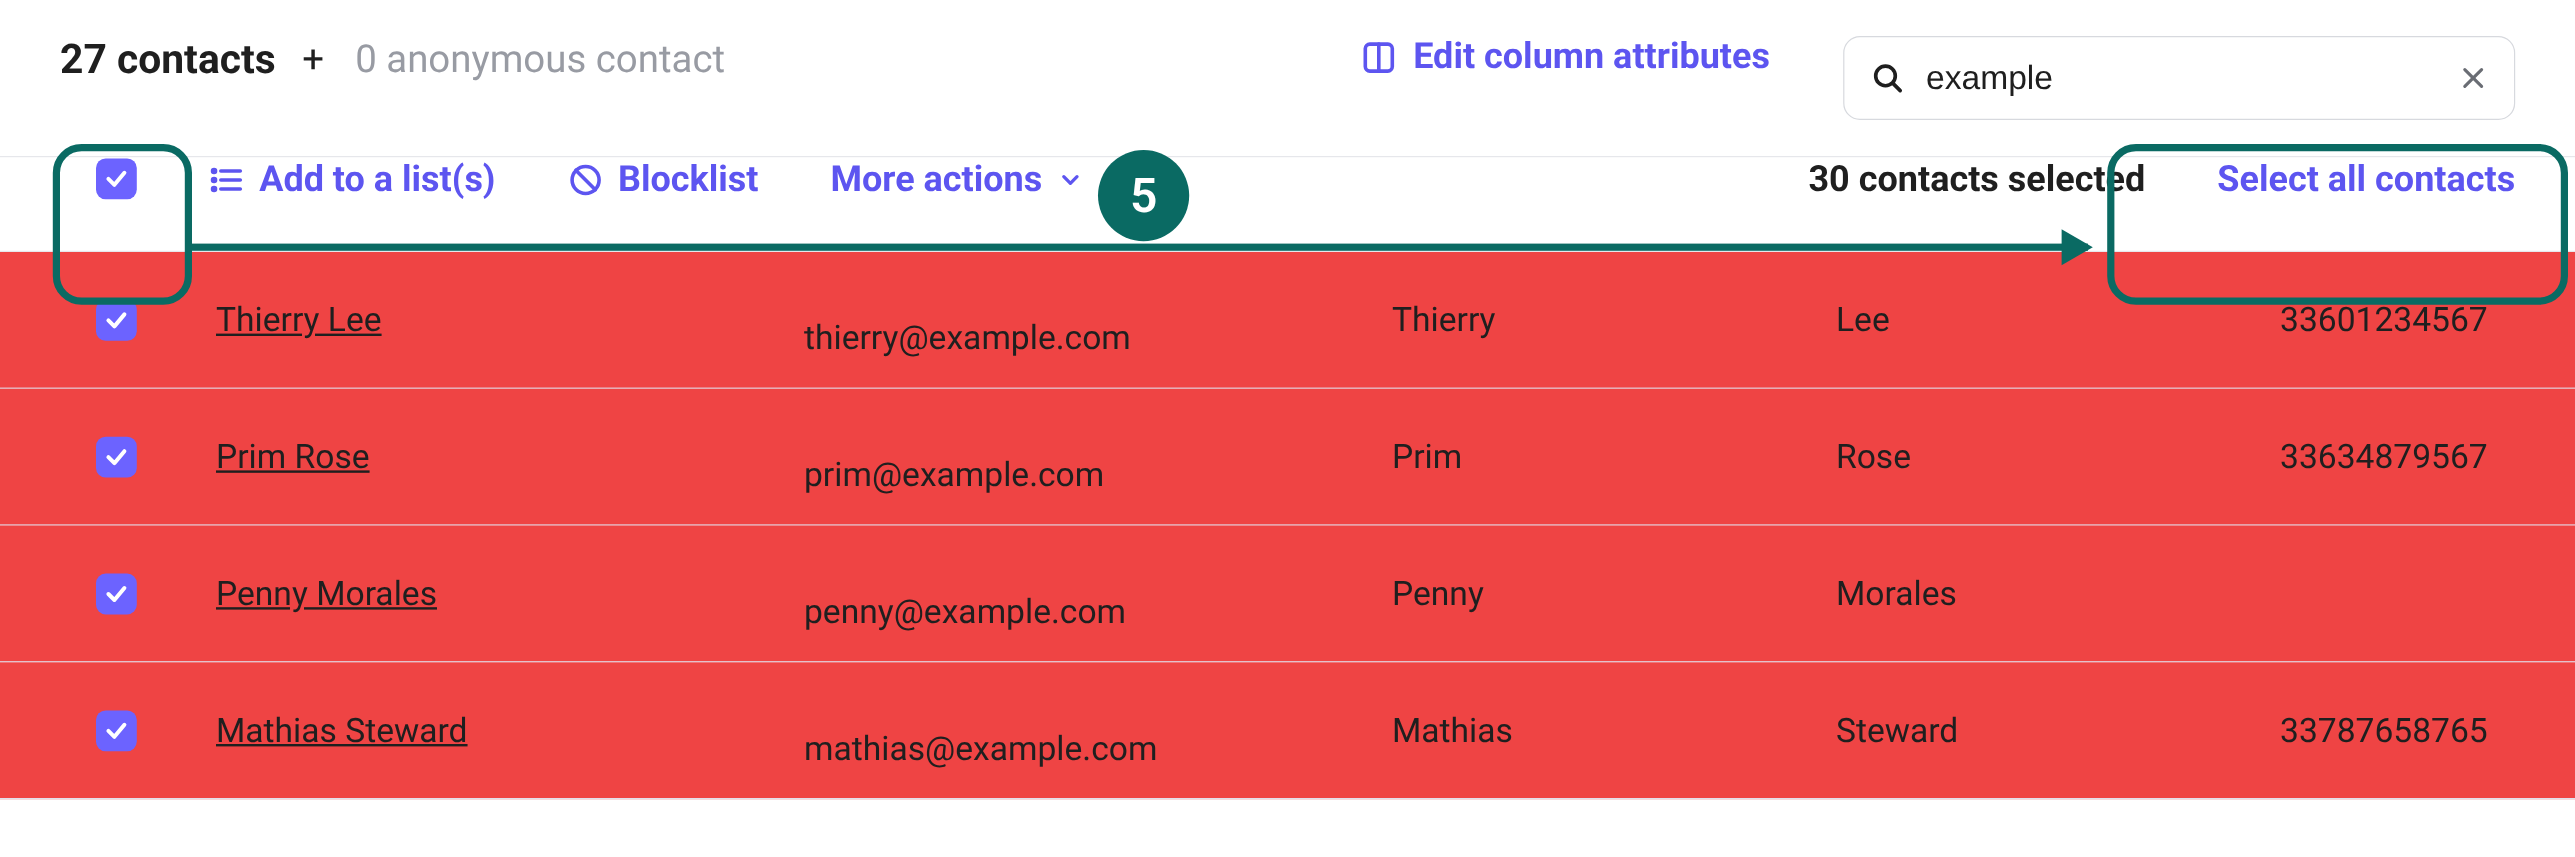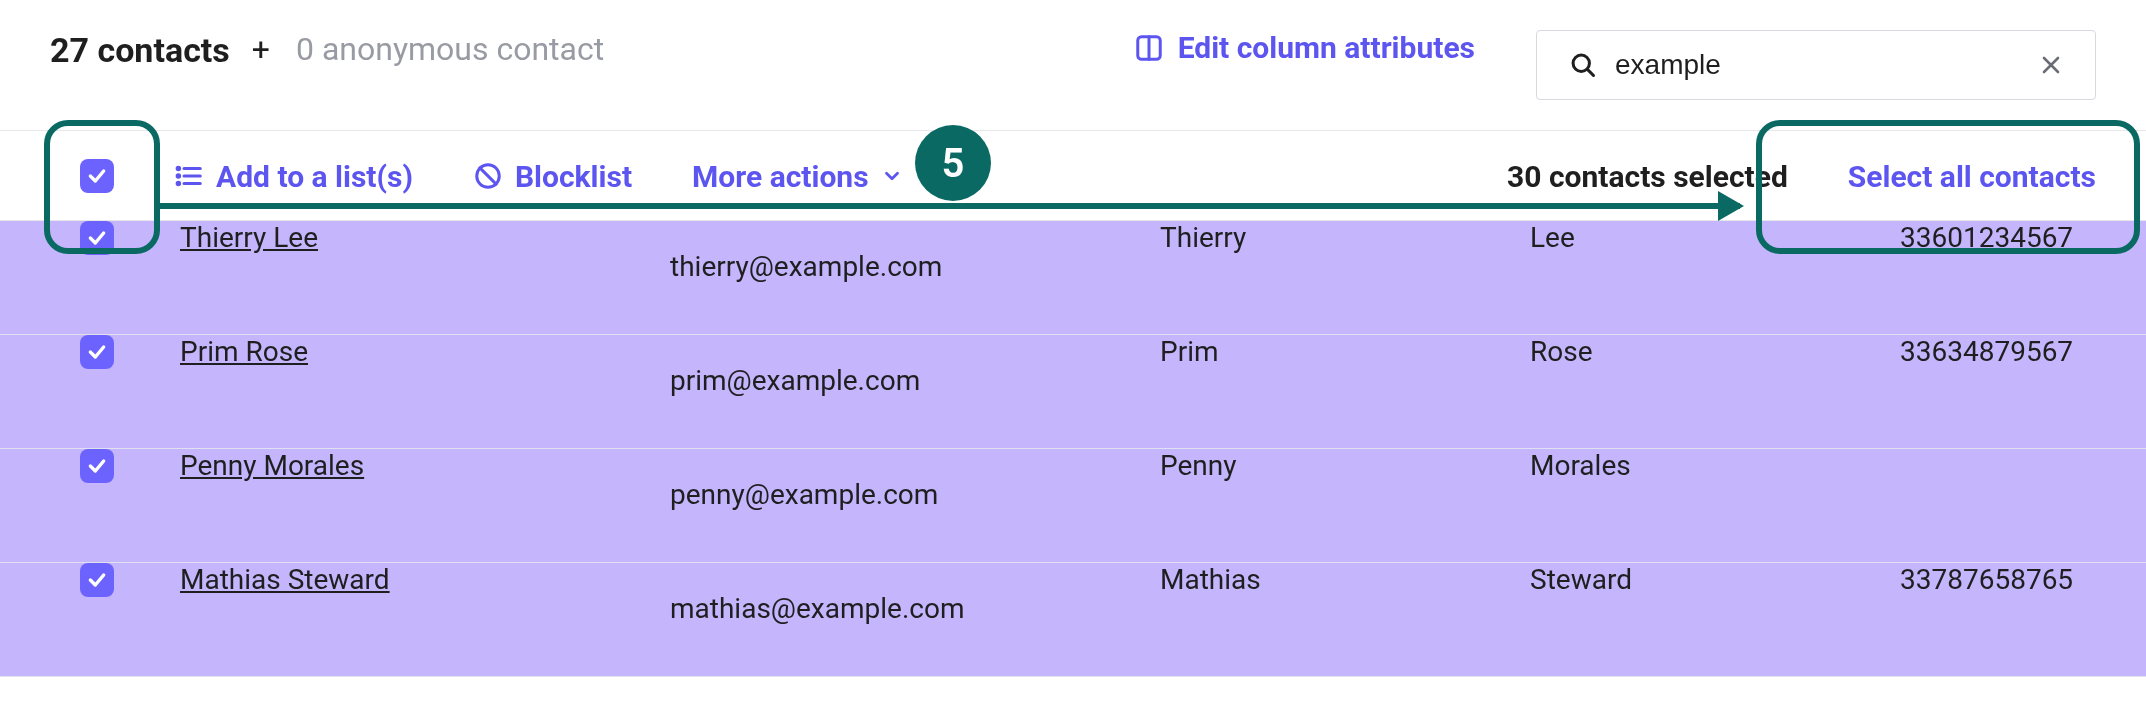--- a/index.html
+++ b/index.html
@@ -41,22 +41,22 @@
     color: #5d55f0;
     font-size: 30px;
     font-weight: 700;
     cursor: pointer;
     margin-right: 41px;
   }
   .search-wrap {
     display: flex;
     align-items: center;
     border: 1px solid #d7d9de;
-    border-radius: 4px;
-    padding: 0 32px;
+    border-radius: 14px;
+    padding: 0 22px;
     height: 70px;
     width: 560px;
     gap: 18px;
   }
   .search-input {
     border: none;
     outline: none;
     font-size: 28px;
     flex: 1;
     color: #1f1f1f;
@@ -64,24 +64,24 @@
   }
   .clear-x {
     font-size: 30px;
     color: #6a6d74;
     cursor: pointer;
     font-weight: 300;
   }
 
   .toolbar {
     display: flex;
-    align-items: center;
+    align-items: flex-start;
     border-top: 1px solid #e6e7eb;
     border-bottom: 1px solid #e6e7eb;
-    height: 91px;
+    height: 80px;
     padding: 1px 50px 0 80px;
     gap: 60px;
     position: relative;
     background: #fff;
   }
   .checkbox {
     width: 34px;
     height: 34px;
     background: #6c63ff;
     border-radius: 8px;
@@ -114,22 +114,23 @@
     font-weight: 700;
     cursor: pointer;
     white-space: nowrap;
   }
 
   .table {
     width: 100%;
   }
   .row {
     display: flex;
+    align-items: center;
     height: 114px;
-    background: #c4b5fd;
+    background: #ef4444;
     border-bottom: 1px solid #e0e0ee;
     padding-left: 80px;
   }
   .cell-check { width: 100px; flex-shrink: 0; }
   .cell-name { width: 490px; flex-shrink: 0; }
   .cell-email { width: 490px; flex-shrink: 0; margin-top: 29px; }
   .cell-first { width: 370px; flex-shrink: 0; }
   .cell-last { width: 370px; flex-shrink: 0; }
   .cell-phone { flex: 1; white-space: nowrap; overflow: hidden; }
   .name-link {

